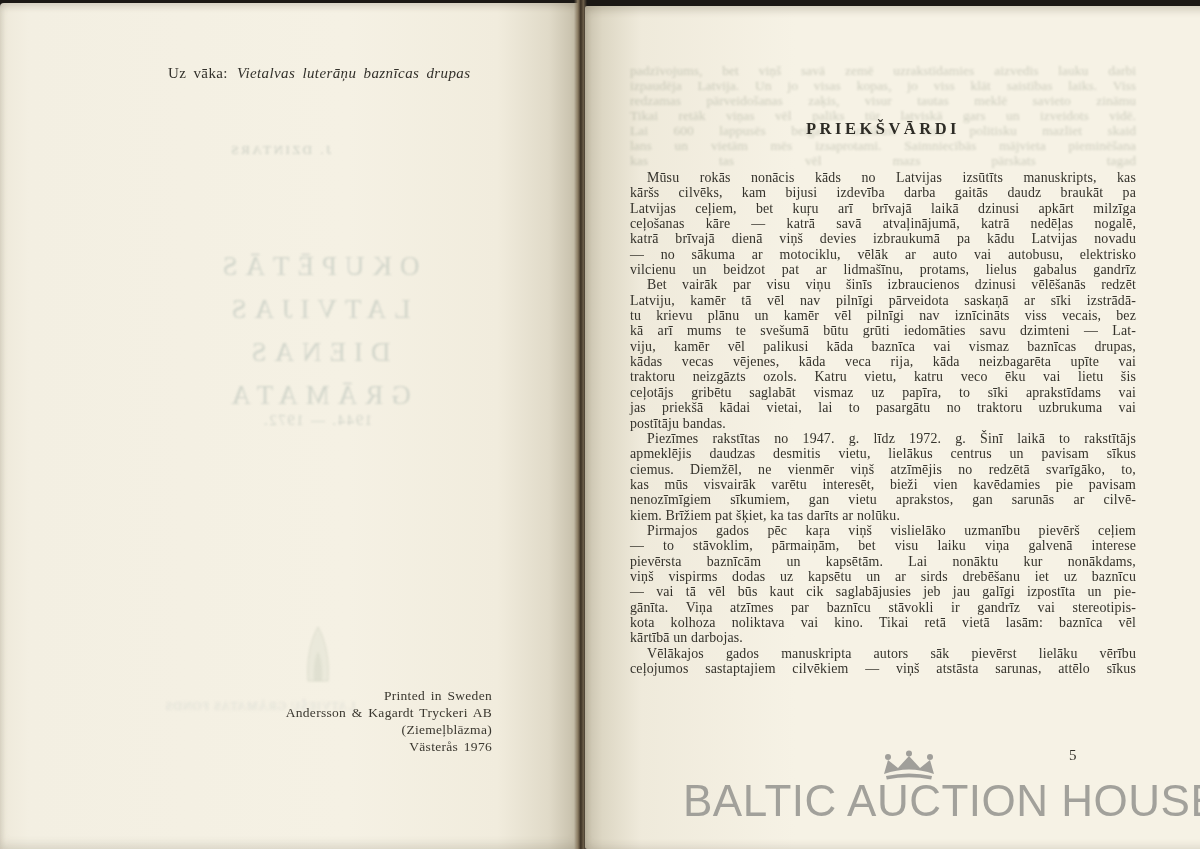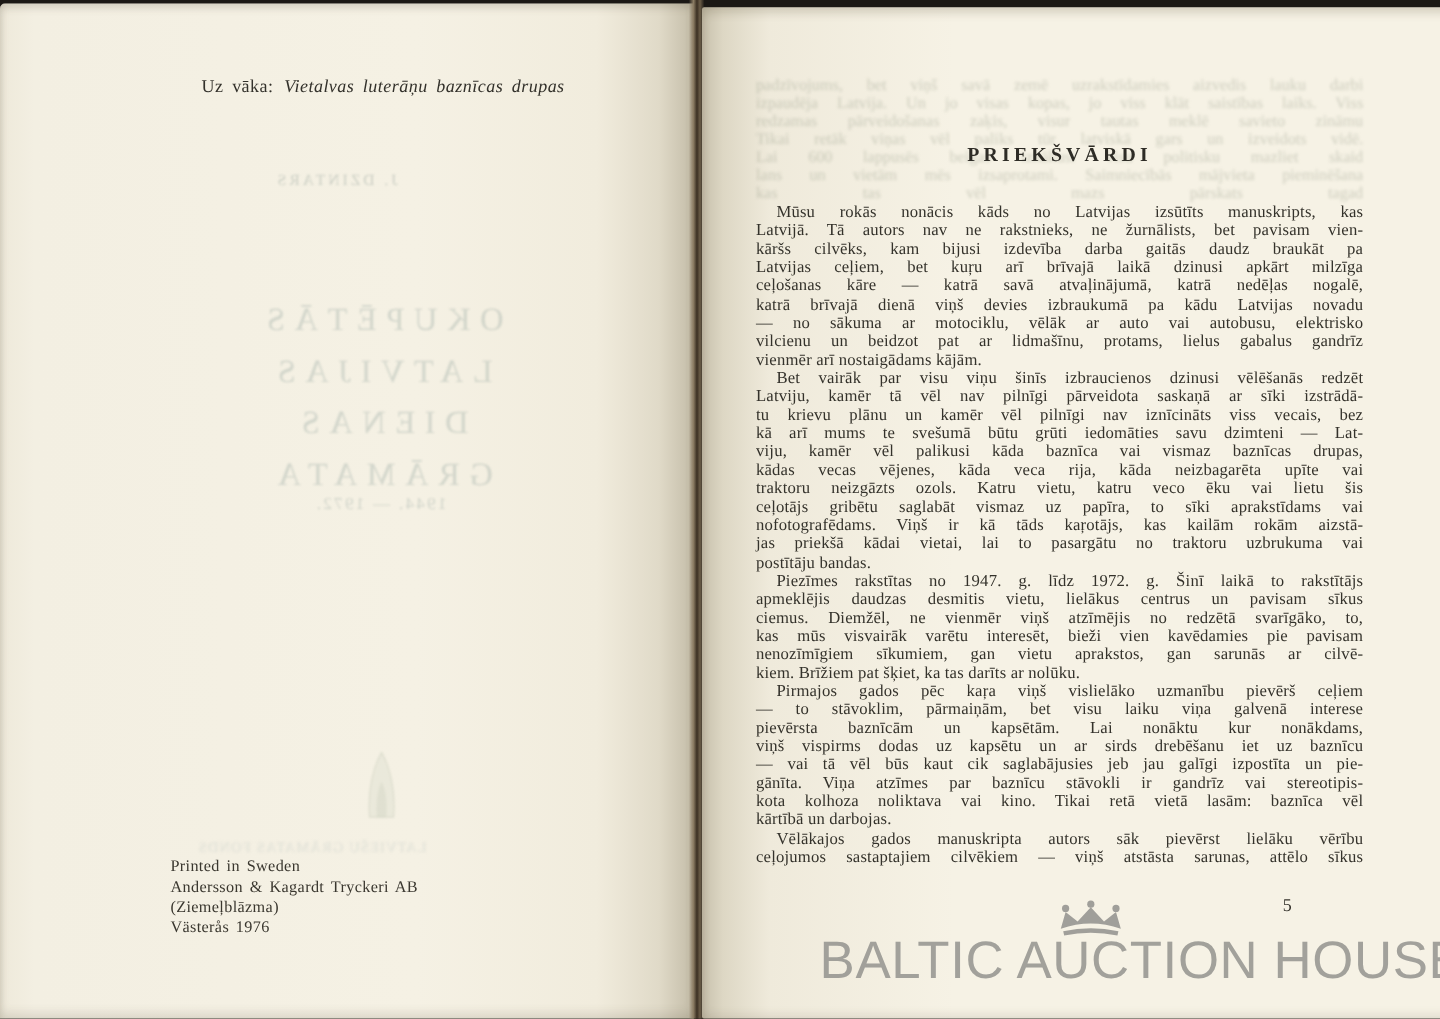--- a/index.html
+++ b/index.html
@@ -45,22 +45,22 @@
   }
   .st-author{left:205px;top:139px;width:150px;font-size:13px;letter-spacing:2.5px;}
   .st-title{left:167px;top:242px;width:300px;color:rgba(148,164,158,.34);}
   .st-title .tline{font-size:27px;letter-spacing:8px;line-height:43px;text-align:center;}
   .st-years{left:217px;top:410px;width:200px;font-size:14px;letter-spacing:2px;color:rgba(148,164,158,.36);}
   .st-bottom{left:160px;top:696px;width:200px;font-size:12px;letter-spacing:1px;color:rgba(140,158,165,.22);filter:blur(1.4px);}
 
   .printer-logo{position:absolute;left:292px;top:620px;opacity:.5;filter:blur(1px);}
 
   .imprint{
-    position:absolute;left:142px;top:710px;width:350px;
-    text-align:left;font-size:13.5px;line-height:17px;color:#3a372f;letter-spacing:.3px;word-spacing:2px;
+    position:absolute;left:142px;top:684px;width:350px;
+    text-align:right;font-size:13.5px;line-height:17px;color:#3a372f;letter-spacing:.3px;word-spacing:2px;
   }
 
   
   .stlines{
     position:absolute;left:45px;top:57px;width:506px;
     color:rgba(128,138,116,.34);filter:blur(1.25px);
     font-size:13.5px;line-height:15px;
   }
   .stlines .tline{text-align:justify;text-align-last:justify;}
 
@@ -141,39 +141,36 @@
         <div class="tline">Lai 600 lappusēs beigas iznākusi visu politisku mazliet skaid</div>
         <div class="tline">lans un vietām mēs izsaprotami. Saimniecībās mājvieta pieminēšana</div>
         <div class="tline last">kas tas vēl mazs pārskats tagad</div>
       </div>
 
     <h1 class="heading">PRIEKŠVĀRDI</h1>
 
     <div class="body-text">
       <div class="para">
           <div class="tline first">Mūsu rokās nonācis kāds no Latvijas izsūtīts manuskripts, kas</div>
-          <div class="tline">Latvijā. Tā autors nav ne rakstnieks, ne žurnālists, bet pavisam vien-</div>
           <div class="tline">kāršs cilvēks, kam bijusi izdevība darba gaitās daudz braukāt pa</div>
           <div class="tline">Latvijas ceļiem, bet kuŗu arī brīvajā laikā dzinusi apkārt milzīga</div>
           <div class="tline">ceļošanas kāre — katrā savā atvaļinājumā, katrā nedēļas nogalē,</div>
           <div class="tline">katrā brīvajā dienā viņš devies izbraukumā pa kādu Latvijas novadu</div>
           <div class="tline">— no sākuma ar motociklu, vēlāk ar auto vai autobusu, elektrisko</div>
           <div class="tline">vilcienu un beidzot pat ar lidmašīnu, protams, lielus gabalus gandrīz</div>
-          <div class="tline last">vienmēr arī nostaigādams kājām.</div>
         </div>
       <div class="para">
           <div class="tline first">Bet vairāk par visu viņu šinīs izbraucienos dzinusi vēlēšanās redzēt</div>
           <div class="tline">Latviju, kamēr tā vēl nav pilnīgi pārveidota saskaņā ar sīki izstrādā-</div>
           <div class="tline">tu krievu plānu un kamēr vēl pilnīgi nav iznīcināts viss vecais, bez</div>
           <div class="tline">kā arī mums te svešumā būtu grūti iedomāties savu dzimteni — Lat-</div>
           <div class="tline">viju, kamēr vēl palikusi kāda baznīca vai vismaz baznīcas drupas,</div>
           <div class="tline">kādas vecas vējenes, kāda veca rija, kāda neizbagarēta upīte vai</div>
           <div class="tline">traktoru neizgāzts ozols. Katru vietu, katru veco ēku vai lietu šis</div>
           <div class="tline">ceļotājs gribētu saglabāt vismaz uz papīra, to sīki aprakstīdams vai</div>
-          <div class="tline">nofotografēdams. Viņš ir kā tāds kaŗotājs, kas kailām rokām aizstā-</div>
           <div class="tline">jas priekšā kādai vietai, lai to pasargātu no traktoru uzbrukuma vai</div>
           <div class="tline last">postītāju bandas.</div>
         </div>
       <div class="para">
           <div class="tline first">Piezīmes rakstītas no 1947. g. līdz 1972. g. Šinī laikā to rakstītājs</div>
           <div class="tline">apmeklējis daudzas desmitis vietu, lielākus centrus un pavisam sīkus</div>
           <div class="tline">ciemus. Diemžēl, ne vienmēr viņš atzīmējis no redzētā svarīgāko, to,</div>
           <div class="tline">kas mūs visvairāk varētu interesēt, bieži vien kavēdamies pie pavisam</div>
           <div class="tline">nenozīmīgiem sīkumiem, gan vietu aprakstos, gan sarunās ar cilvē-</div>
           <div class="tline last">kiem. Brīžiem pat šķiet, ka tas darīts ar nolūku.</div>

